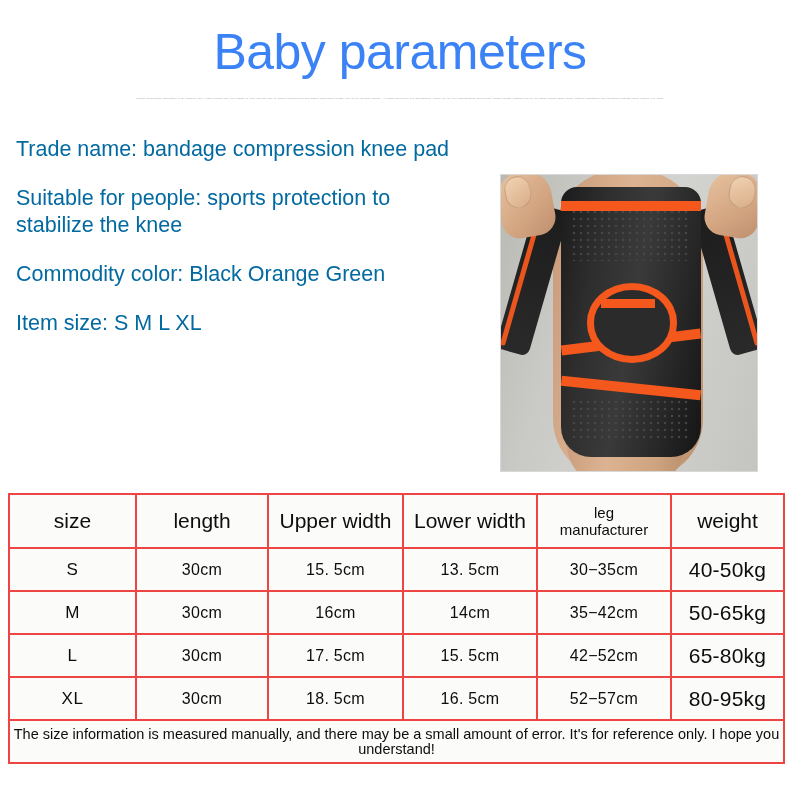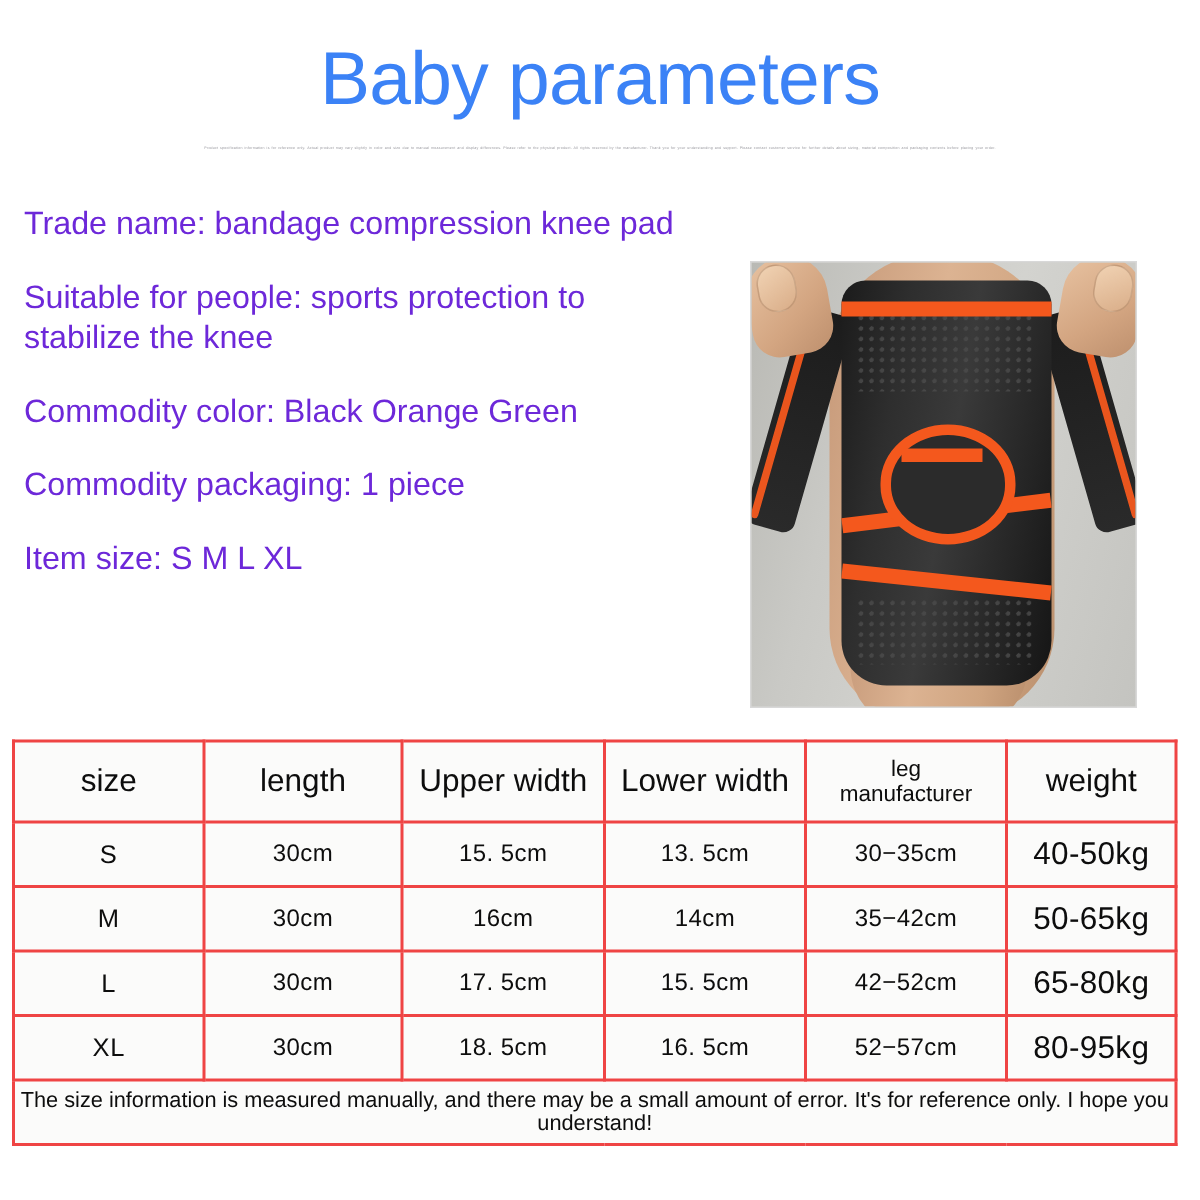--- a/index.html
+++ b/index.html
@@ -55,21 +55,21 @@
   
   .specs {
     position: absolute;
     left: 16px;
     top: 136px;
     width: 470px;
   }
   .spec-line {
     font-size: 21.5px;
     line-height: 27px;
-    color: #6d28d9;
+    color: #0369a1;
     margin-bottom: 22px;
     white-space: pre-line;
   }
   .spec-line:last-child { margin-bottom: 0; }
 
   
   .photo-frame {
     position: absolute;
     left: 500px;
     top: 174px;
@@ -251,21 +251,20 @@
 
   <div class="title">Baby parameters</div>
 
   <div class="microtext">Product specification information is for reference only. Actual product may vary slightly in color and size due to manual measurement and display differences. Please refer to the physical product. All rights reserved by the manufacturer. Thank you for your understanding and support. Please contact customer service for further details about sizing, material composition and packaging contents before placing your order.</div>
 
   <div class="specs">
     <div class="spec-line">Trade name: bandage compression knee pad</div>
     <div class="spec-line">Suitable for people: sports protection to
 stabilize the knee</div>
     <div class="spec-line">Commodity color: Black Orange Green</div>
-    <div class="spec-line">Commodity packaging: 1 piece</div>
     <div class="spec-line">Item size: S M L XL</div>
   </div>
 
   <div class="photo-frame">
     <div class="photo-inner">
       <div class="leg"></div>
       <div class="leg lower"></div>
 
       <div class="strap l"></div>
       <div class="strap r"></div>

